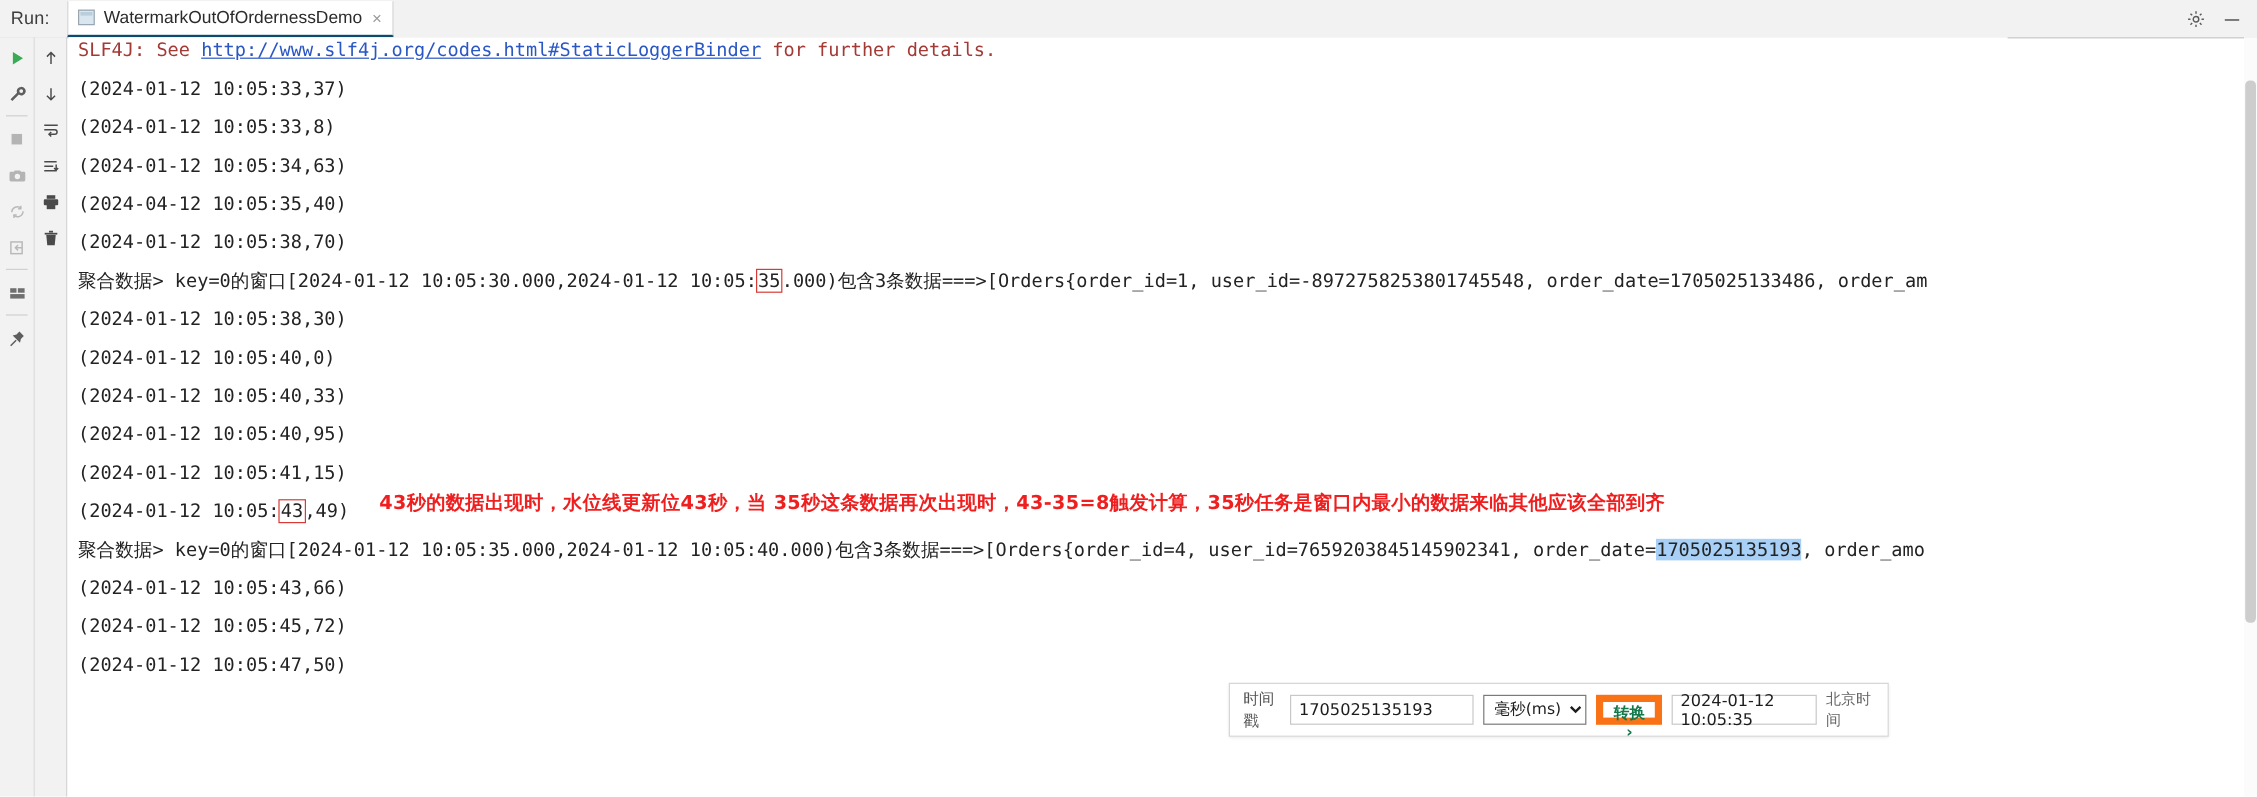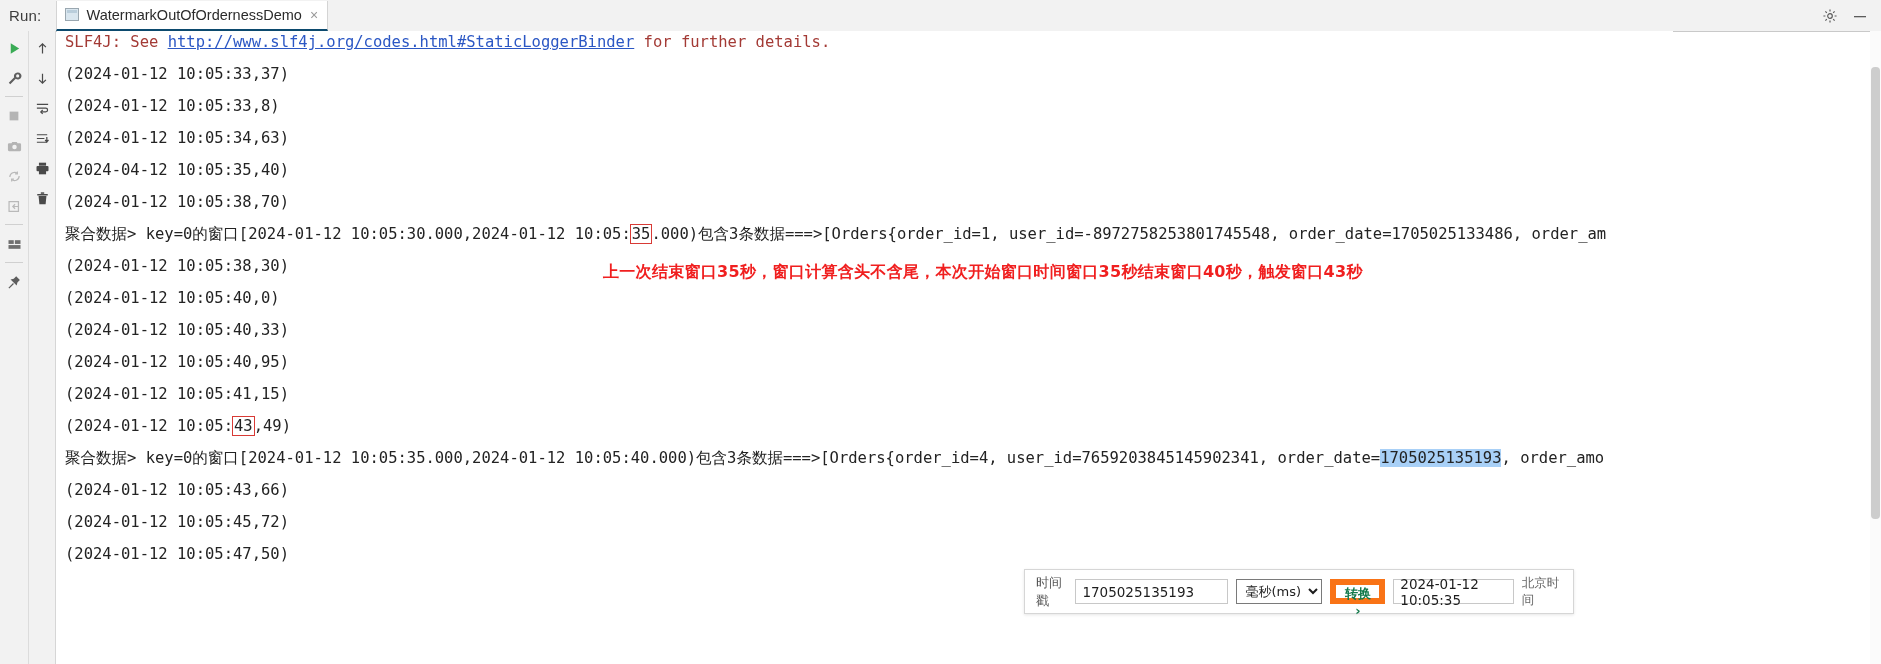--- a/index.html
+++ b/index.html
@@ -395,14 +395,14 @@
 
   <div class="converter">
     <span class="conv-label">时间戳</span>
     <input class="conv-input" value="1705025135193" style="">
     <select class="conv-select"><option>毫秒(ms)</option><option>秒(s)</option></select>
     <button class="conv-btn">转换 ›</button>
     <div class="conv-out">2024-01-12 10:05:35</div>
     <span class="conv-tz">北京时间</span>
   </div>
 
-<div class="annot" style="left: 603px; top: 262px; color: rgb(240, 31, 31);">上一次结束窗口35秒，窗口计算含头不含尾，本次开始窗口时间窗口35秒结束窗口40秒，触发窗口43秒</div>
+    <div class="annot" style="left: 316px; top: 409px; color: rgb(240, 31, 31);">43秒的数据出现时，水位线更新位43秒，当 35秒这条数据再次出现时，43-35=8触发计算，35秒任务是窗口内最小的数据来临其他应该全部到齐</div>
   </div>
 
 </body></html>

